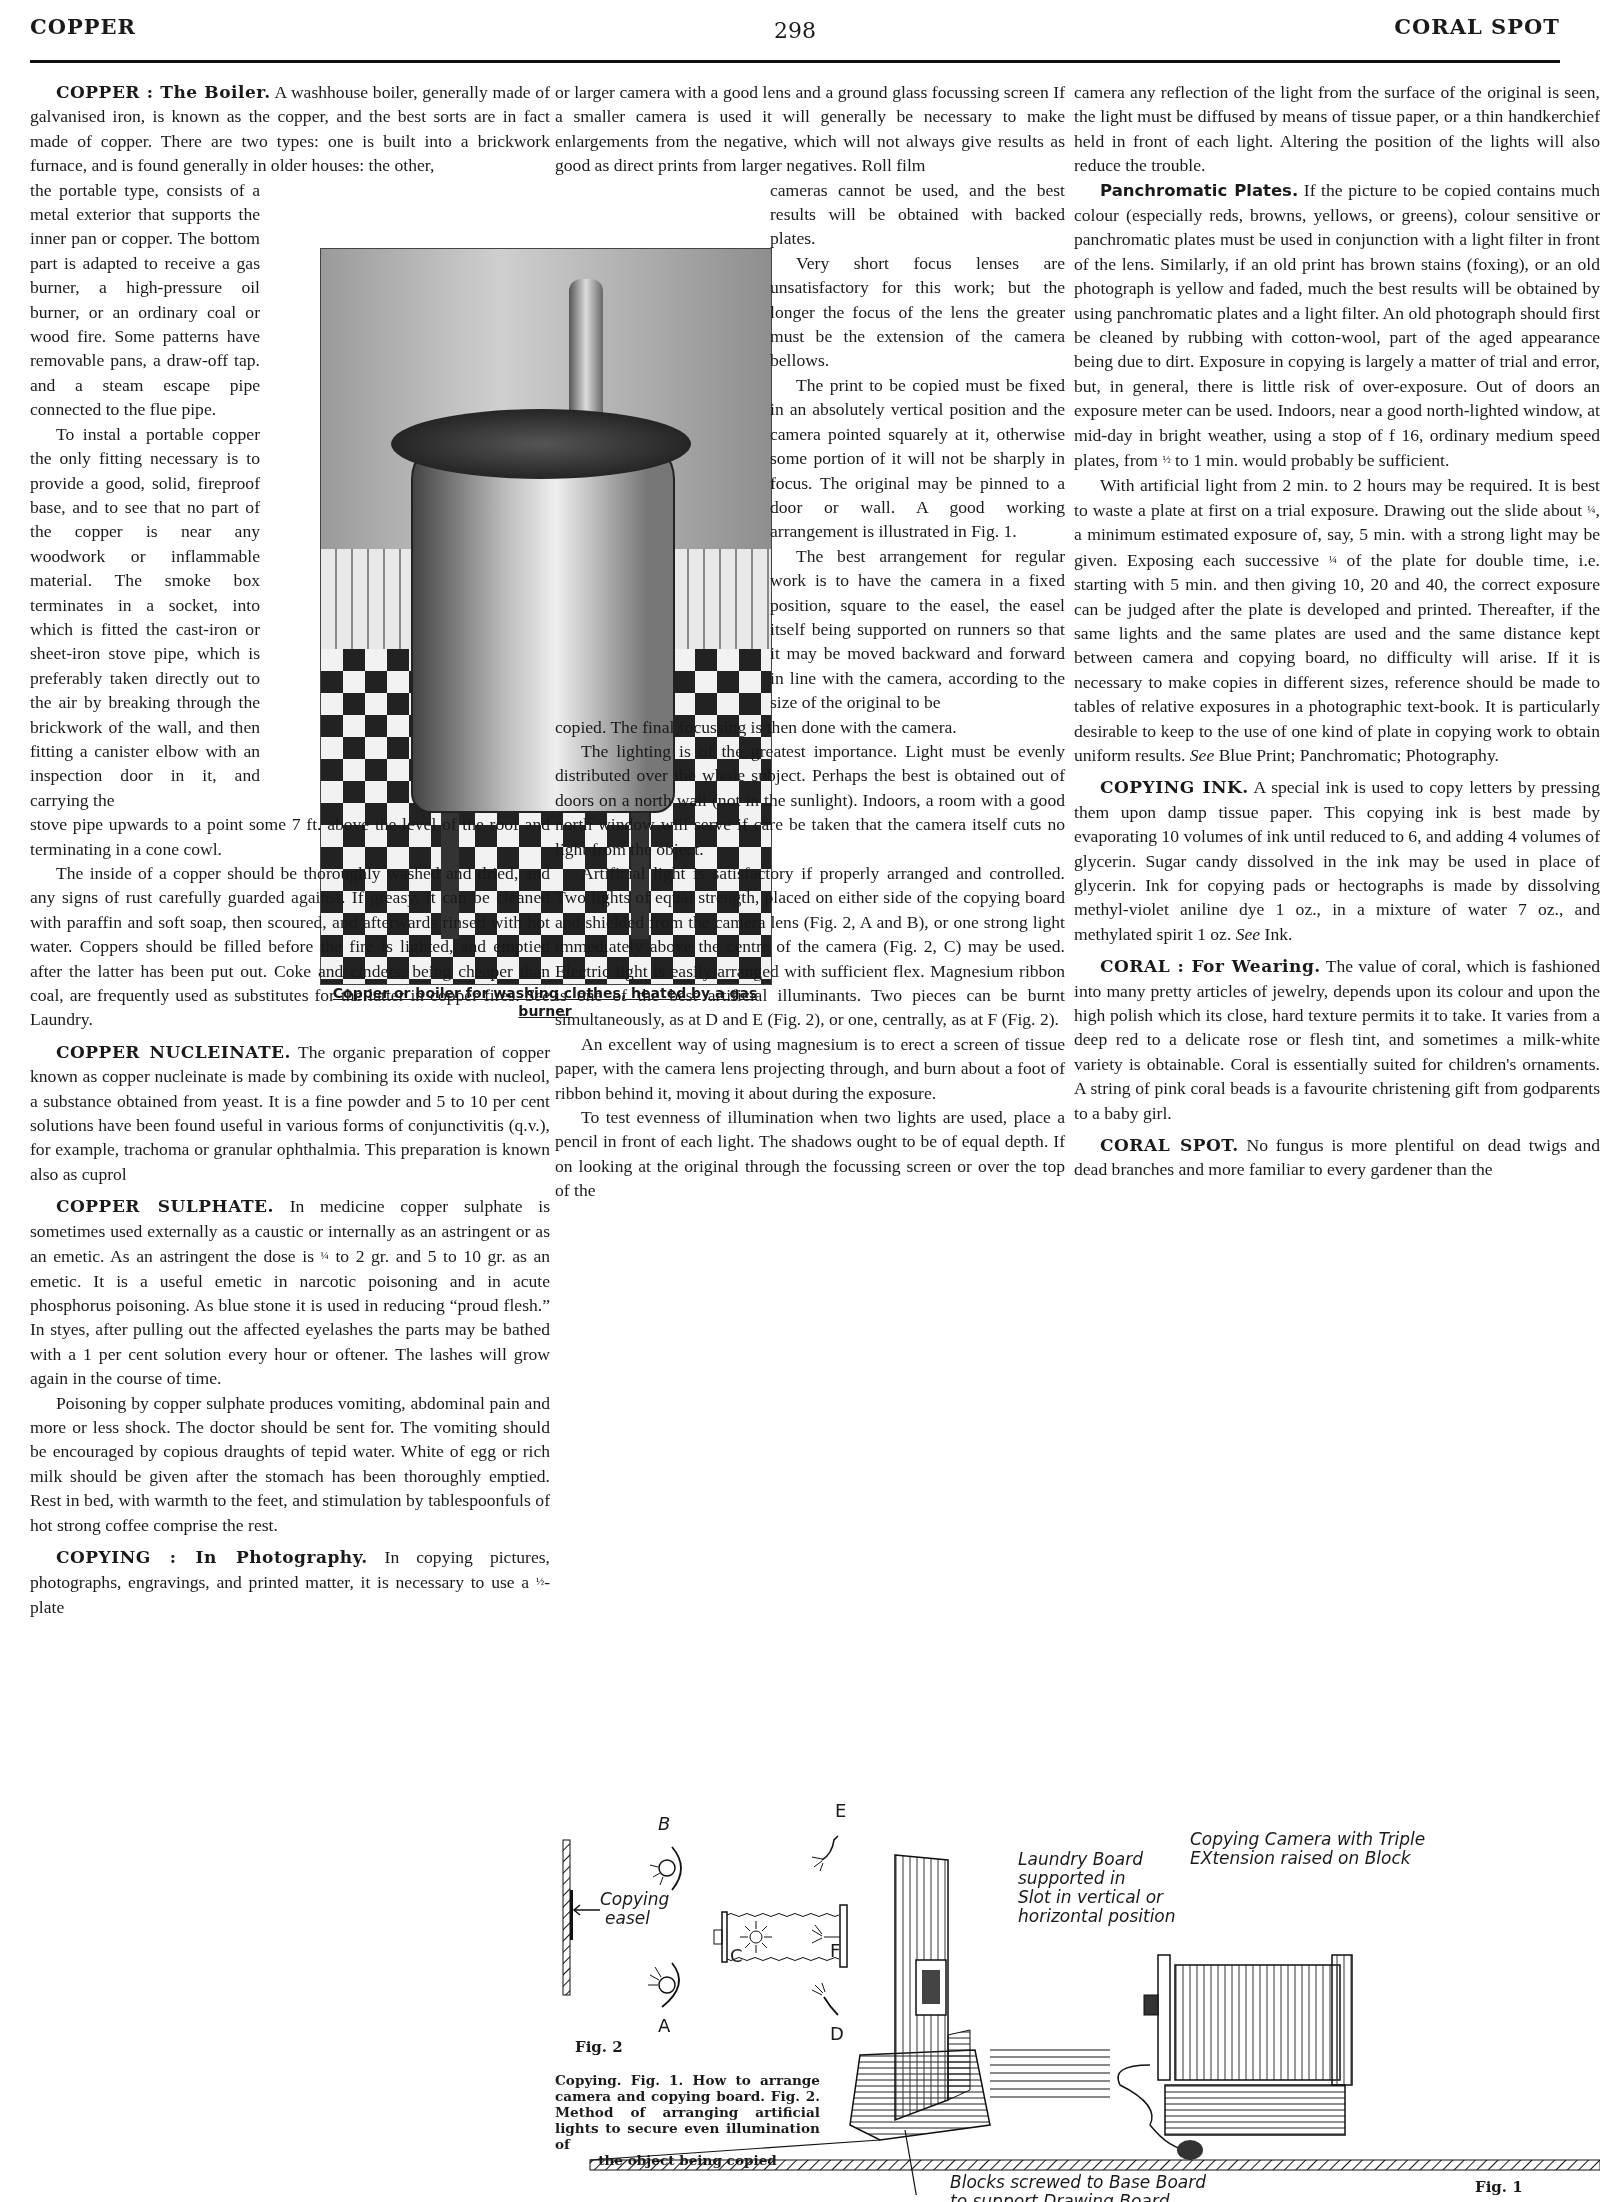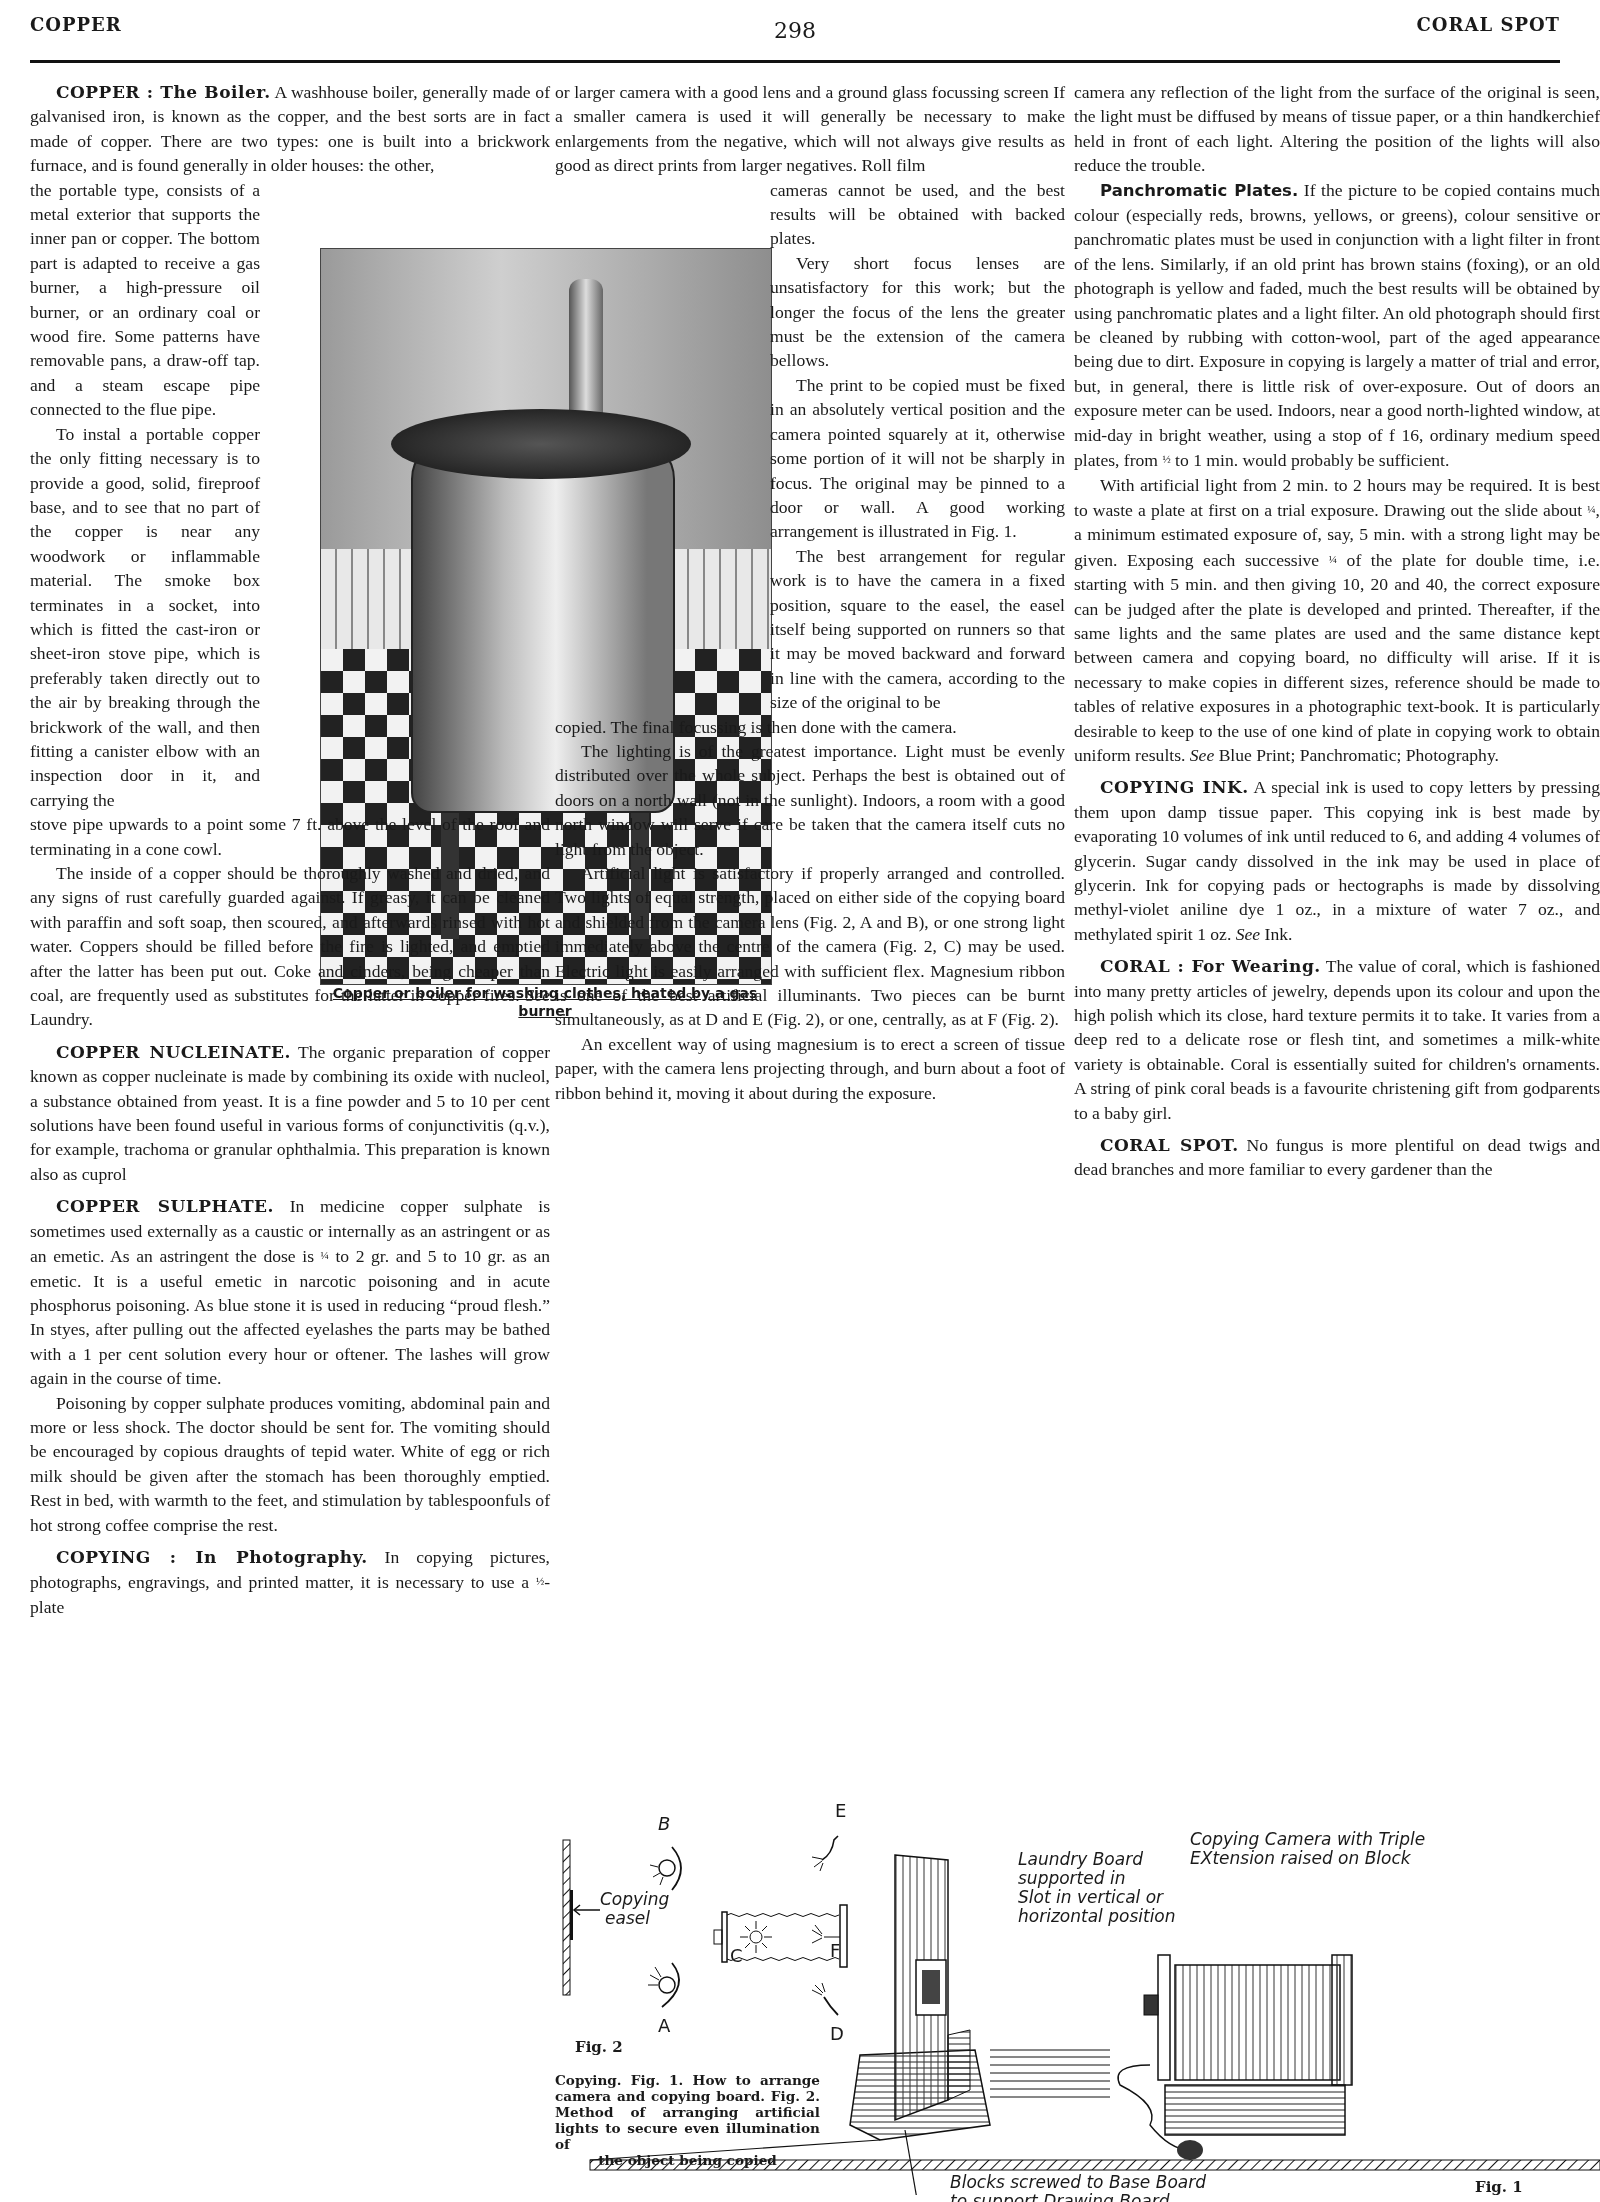--- a/index.html
+++ b/index.html
@@ -1,19 +1,19 @@
 <!DOCTYPE html>
 <html><head>
 <meta charset="utf-8">
 <style>
   html,body{margin:0;padding:0;background:#fff;}
   body{width:1600px;height:2202px;position:relative;overflow:hidden;color:#1a1a1a;
        font-family:"DejaVu Serif","Liberation Serif",serif;}
   .hdr{position:absolute;top:14px;left:30px;width:1530px;height:40px;}
-  .hdr .l,.hdr .r{position:absolute;top:0;font-family:"DejaVu Serif",serif;font-weight:bold;font-size:18px;letter-spacing:1px;}
+  .hdr .l,.hdr .r{position:absolute;top:0;font-family:"DejaVu Serif",serif;font-weight:bold;font-size:21px;letter-spacing:1px;}
   .hdr .l{left:0;}
   .hdr .r{right:0;}
   .hdr .c{position:absolute;left:0;right:0;text-align:center;top:4px;font-size:22px;}
   .rule{position:absolute;top:60px;left:30px;width:1530px;height:3px;background:#111;}
   .col{position:absolute;font-size:17.6px;line-height:24.4px;text-align:justify;font-family:"Liberation Serif",serif;}
   .col p{margin:0;text-indent:26px;}
   .col p.np{text-indent:0;}
   .col p.sec{margin-top:8px;}
   .hw{font-family:"DejaVu Serif",serif;font-weight:bold;font-size:17px;letter-spacing:.5px;}
   .sh{font-family:"DejaVu Sans",sans-serif;font-weight:bold;font-size:16.5px;}
@@ -94,20 +94,21 @@
   <div style="margin-left:215px">
     <p class="np">cameras cannot be used, and the best results will be obtained with backed plates.</p>
     <p>Very short focus lenses are unsatisfactory for this work; but the longer the focus of the lens the greater must be the extension of the camera bellows.</p>
     <p>The print to be copied must be fixed in an absolutely vertical position and the camera pointed squarely at it, otherwise some portion of it will not be sharply in focus. The original may be pinned to a door or wall. A good working arrangement is illustrated in Fig. 1.</p>
     <p>The best arrangement for regular work is to have the camera in a fixed position, square to the easel, the easel itself being supported on runners so that it may be moved backward and forward in line with the camera, according to the size of the original to be</p>
   </div>
   <p class="np">copied. The final focussing is then done with the camera.</p>
   <p>The lighting is of the greatest importance. Light must be evenly distributed over the whole subject. Perhaps the best is obtained out of doors on a north wall (not in the sunlight). Indoors, a room with a good north window will serve if care be taken that the camera itself cuts no light from the object.</p>
   <p>Artificial light is satisfactory if properly arranged and controlled. Two lights of equal strength, placed on either side of the copying board and shielded from the camera lens (Fig. 2, A and B), or one strong light immediately above the centre of the camera (Fig. 2, C) may be used. Electric light is easily arranged with sufficient flex. Magnesium ribbon is one of the best artificial illuminants. Two pieces can be burnt simultaneously, as at D and E (Fig. 2), or one, centrally, as at F (Fig. 2).</p>
   <p>An excellent way of using magnesium is to erect a screen of tissue paper, with the camera lens projecting through, and burn about a foot of ribbon behind it, moving it about during the exposure.</p>
+  <p>To test evenness of illumination when two lights are used, place a pencil in front of each light. The shadows ought to be of equal depth. If on looking at the original through the focussing screen or over the top of the</p>
 </div>
 
 <div class="col c3w" id="c3">
   <p class="np">camera any reflection of the light from the surface of the original is seen, the light must be diffused by means of tissue paper, or a thin handkerchief held in front of each light. Altering the position of the lights will also reduce the trouble.</p>
   <p><span class="sh">Panchromatic Plates.</span><span> If the picture to be copied contains much colour (especially reds, browns, yellows, or greens), colour sensitive or panchromatic plates must be used in conjunction with a light filter in front of the lens. Similarly, if an old print has brown stains (foxing), or an old photograph is yellow and faded, much the best results will be obtained by using panchromatic plates and a light filter. An old photograph should first be cleaned by rubbing with cotton-wool, part of the aged appearance being due to dirt. Exposure in copying is largely a matter of trial and error, but, in general, there is little risk of over-exposure. Out of doors an exposure meter can be used. Indoors, near a good north-lighted window, at mid-day in bright weather, using a stop of f 16, ordinary medium speed plates, from </span><span class="frac">½</span><span> to 1 min. would probably be sufficient.</span></p>
   <p><span>With artificial light from 2 min. to 2 hours may be required. It is best to waste a plate at first on a trial exposure. Drawing out the slide about </span><span class="frac">¼</span><span>, a minimum estimated exposure of, say, 5 min. with a strong light may be given. Exposing each successive </span><span class="frac">¼</span><span> of the plate for double time, i.e. starting with 5 min. and then giving 10, 20 and 40, the correct exposure can be judged after the plate is developed and printed. Thereafter, if the same lights and the same plates are used and the same distance kept between camera and copying board, no difficulty will arise. If it is necessary to make copies in different sizes, reference should be made to tables of relative exposures in a photographic text-book. It is particularly desirable to keep to the use of one kind of plate in copying work to obtain uniform results. </span><em>See</em><span> Blue Print; Panchromatic; Photography.</span></p>
   <p class="sec"><span class="hw">COPYING INK.</span><span> A special ink is used to copy letters by pressing them upon damp tissue paper. This copying ink is best made by evaporating 10 volumes of ink until reduced to 6, and adding 4 volumes of glycerin. Sugar candy dissolved in the ink may be used in place of glycerin. Ink for copying pads or hectographs is made by dissolving methyl-violet aniline dye 1 oz., in a mixture of water 7 oz., and methylated spirit 1 oz. </span><em>See</em><span> Ink.</span></p>
   <p class="sec"><span class="hw">CORAL :  For Wearing.</span><span> The value of coral, which is fashioned into many pretty articles of jewelry, depends upon its colour and upon the high polish which its close, hard texture permits it to take. It varies from a deep red to a delicate rose or flesh tint, and sometimes a milk-white variety is obtainable. Coral is essentially suited for children's ornaments. A string of pink coral beads is a favourite christening gift from godparents to a baby girl.</span></p>
   <p class="sec"><span class="hw">CORAL SPOT.</span><span> No fungus is more plentiful on dead twigs and dead branches and more familiar to every gardener than the</span></p>
 </div>

